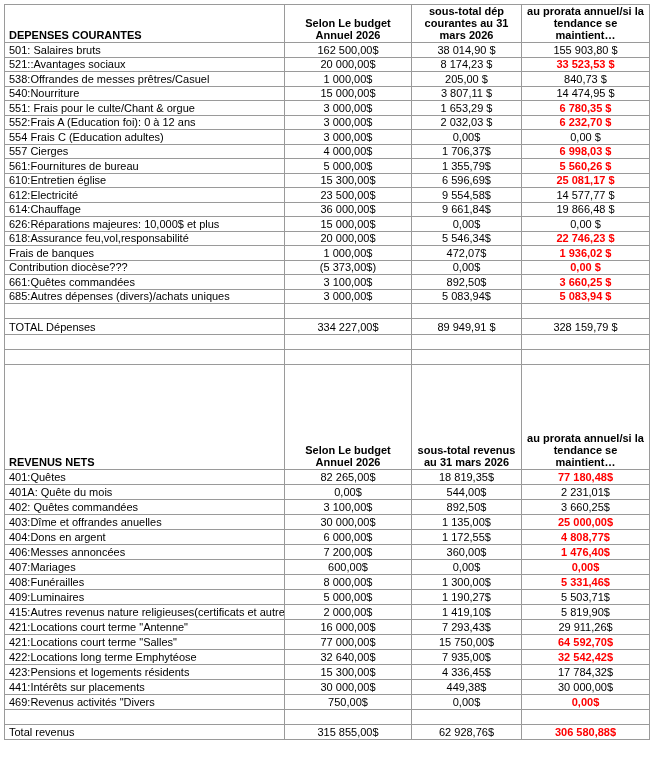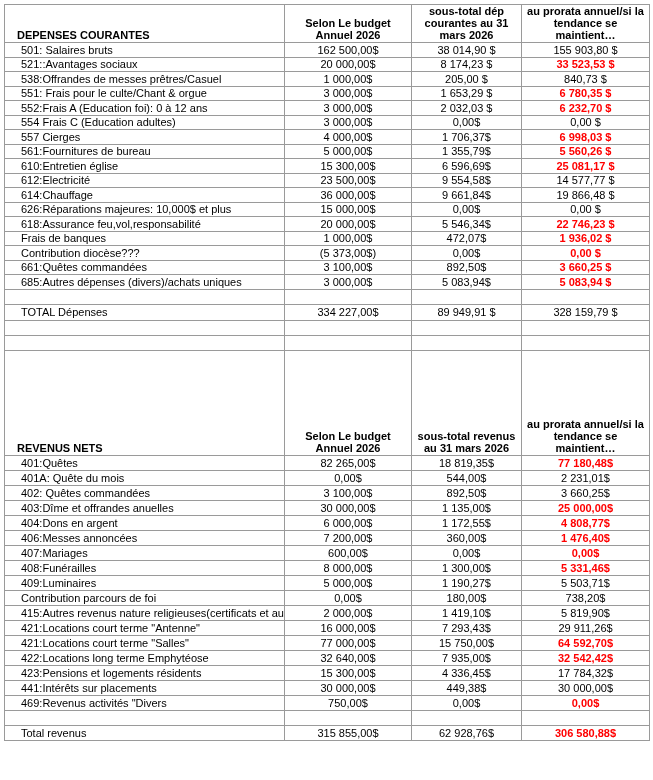--- a/index.html
+++ b/index.html
@@ -8,30 +8,30 @@
   .sheet{position:absolute;left:4px;top:4px;}
   table{border-collapse:collapse;table-layout:fixed;width:645px;
         font-size:11px;line-height:12px;}
   td{border:1px solid #9a9a9a;padding:0 3px;overflow:hidden;
      white-space:nowrap;vertical-align:middle;height:13.5px;}
   
   .hdr1 td{height:36px;margin-top:40px;}
   .hdr2 td{height:103px;}
   .hdr1 td,.hdr2 td{vertical-align:bottom;font-weight:bold;text-align:center;
      white-space:normal;line-height:12px;padding-bottom:1px;}
-  .hdr1 td.lbl,.hdr2 td.lbl{text-align:left;white-space:nowrap;padding-left:12px;}
+  .hdr1 td.lbl,.hdr2 td.lbl{text-align:left;white-space:nowrap;padding-left:4px;}
   .hdr2 td.lbl{text-align:left;}
   
   #body2 tr td{height:14px;}
   tr.blank td{height:14px;}
   tr.blank2 td{height:11px;}
   tr.total td{height:15px;}
   tr.total2 td{height:22px;}
   
-  td.lbl{text-align:left;padding-left:16px;}
+  td.lbl{text-align:left;padding-left:4px;}
   td.num{text-align:center;}
   .b{font-weight:normal;}
   .red{color:#ff0000;font-weight:bold;}
   table{border:1px solid #808080;}
 </style>
 </head>
 <body>
 
 <div class="sheet">
   <table>
@@ -62,20 +62,26 @@
           <td class="num">8 174,23 $</td>
           <td class="num red">33 523,53 $</td>
         </tr>
         <tr class="data">
           <td class="lbl">538:Offrandes de messes prêtres/Casuel</td>
           <td class="num">1 000,00$</td>
           <td class="num">205,00 $</td>
           <td class="num">840,73 $</td>
         </tr>
         <tr class="data">
+          <td class="lbl">540:Nourriture</td>
+          <td class="num">15 000,00$</td>
+          <td class="num">3 807,11 $</td>
+          <td class="num">14 474,95 $</td>
+        </tr>
+        <tr class="data">
           <td class="lbl">551: Frais pour le culte/Chant &amp; orgue</td>
           <td class="num">3 000,00$</td>
           <td class="num">1 653,29 $</td>
           <td class="num red">6 780,35 $</td>
         </tr>
         <tr class="data">
           <td class="lbl">552:Frais A (Education foi): 0 à 12 ans</td>
           <td class="num">3 000,00$</td>
           <td class="num">2 032,03 $</td>
           <td class="num red">6 232,70 $</td>
@@ -234,26 +240,20 @@
           <td class="num">1 300,00$</td>
           <td class="num red">5 331,46$</td>
         </tr>
         <tr class="data">
           <td class="lbl">409:Luminaires</td>
           <td class="num">5 000,00$</td>
           <td class="num">1 190,27$</td>
           <td class="num">5 503,71$</td>
         </tr>
         <tr class="data">
-          <td class="lbl">Contribution parcours de foi</td>
-          <td class="num">0,00$</td>
-          <td class="num">180,00$</td>
-          <td class="num">738,20$</td>
-        </tr>
-        <tr class="data">
           <td class="lbl">415:Autres revenus nature religieuses(certificats et autres)</td>
           <td class="num">2 000,00$</td>
           <td class="num">1 419,10$</td>
           <td class="num">5 819,90$</td>
         </tr>
         <tr class="data">
           <td class="lbl">421:Locations court terme "Antenne"</td>
           <td class="num">16 000,00$</td>
           <td class="num">7 293,43$</td>
           <td class="num">29 911,26$</td>

